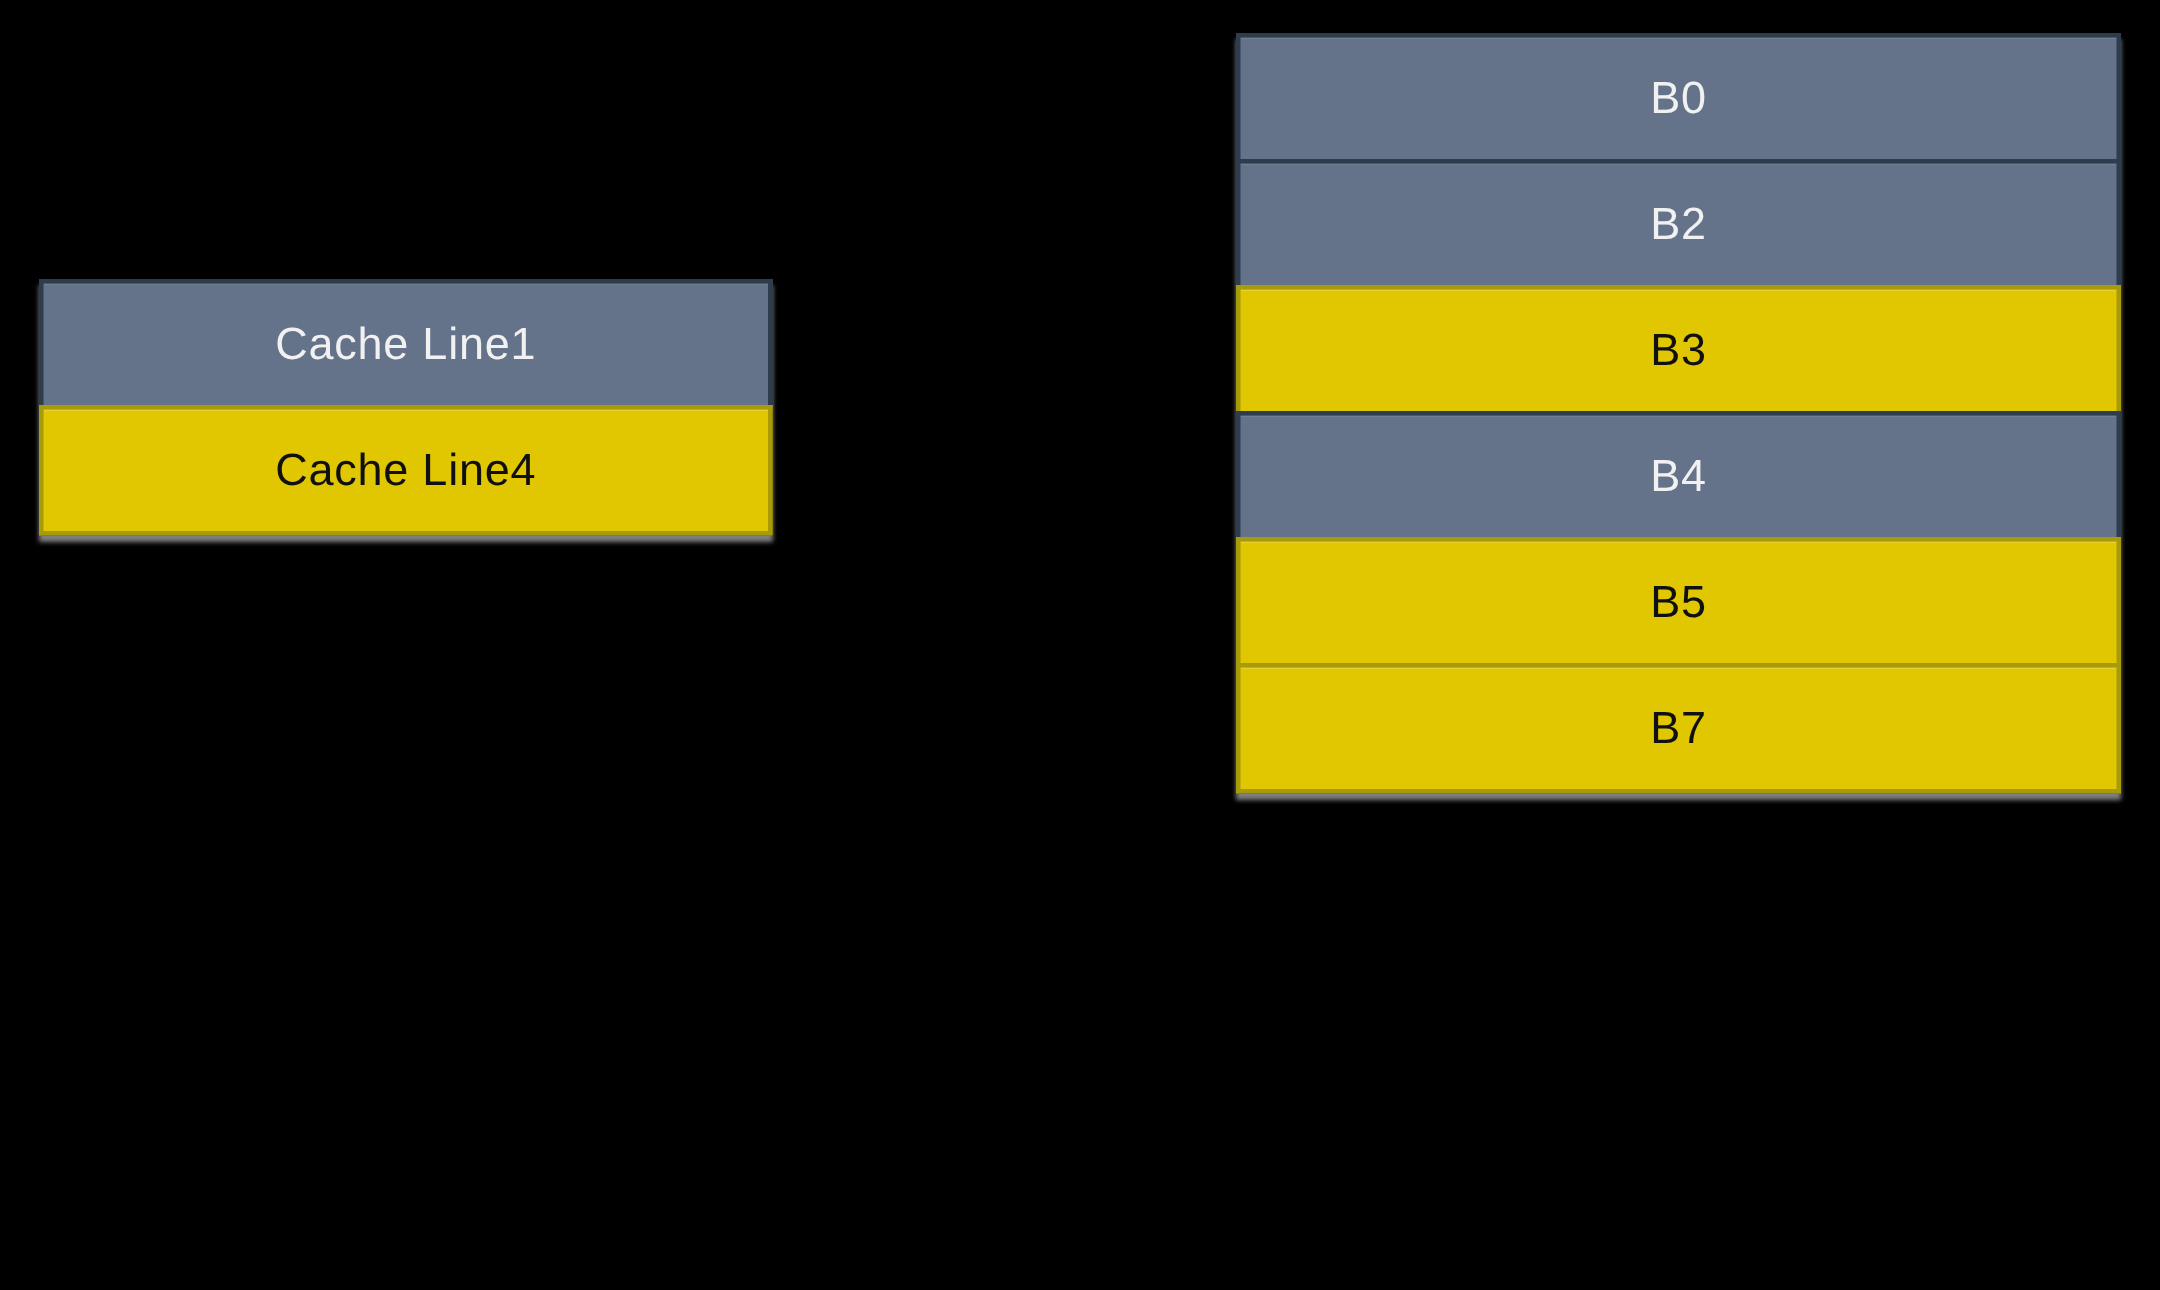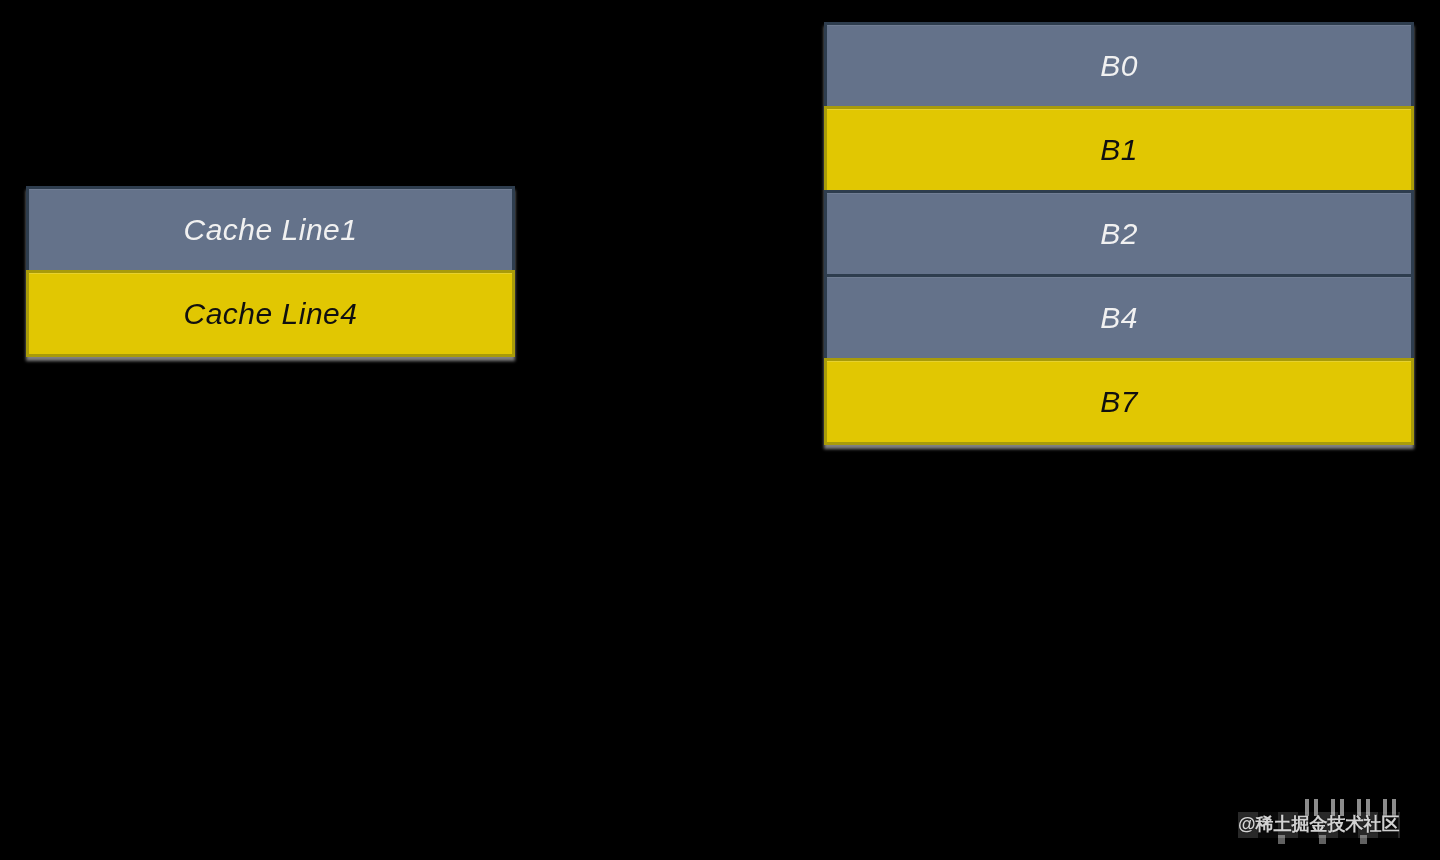--- a/index.html
+++ b/index.html
@@ -27,21 +27,20 @@
   .cache-table{left:26px;top:186px;width:489px;}
   .memory-table{left:824px;top:22px;width:590px;}
   .row{
     box-sizing:border-box;
     height:87px;
     display:flex;
     align-items:center;
     justify-content:center;
     font-size:30px;
     letter-spacing:0.5px;
-    font-style:italic;
   }
   .row + .row{margin-top:-3px;}
   .row.gray{
     background:var(--gray-cell);
     border:3px solid var(--gray-border);
     color:var(--light-text);
     box-shadow:inset 0 1px 0 rgba(255,255,255,0.08);
   }
   .row.yellow{
     background:var(--yellow-cell);
@@ -112,43 +111,31 @@
     </div>
     <div class="row yellow">
       <span class="cell-label">Cache Line4</span>
     </div>
   </div>
 
   <div class="block-table memory-table">
     <div class="row gray">
       <span class="cell-label">B0</span>
     </div>
-    <div class="row yellow">
-      <span class="cell-label">B1</span>
-    </div>
     <div class="row gray">
       <span class="cell-label">B2</span>
     </div>
+    <div class="row yellow">
+      <span class="cell-label">B3</span>
+    </div>
     <div class="row gray">
       <span class="cell-label">B4</span>
+    </div>
+    <div class="row yellow">
+      <span class="cell-label">B5</span>
     </div>
     <div class="row yellow">
       <span class="cell-label">B7</span>
     </div>
   </div>
 
-  <div class="watermark">
-    <div class="wm-blocks"></div>
-    <div class="wm-bars">
-      <span class="wm-bar"></span>
-      <span class="wm-bar"></span>
-      <span class="wm-bar"></span>
-      <span class="wm-bar"></span>
-    </div>
-    <div class="wm-stubs">
-      <span class="wm-stub"></span>
-      <span class="wm-stub"></span>
-      <span class="wm-stub"></span>
-    </div>
-    <span class="wm-text">@稀土掘金技术社区</span>
-  </div>
 
 </div>
 
 </body></html>

